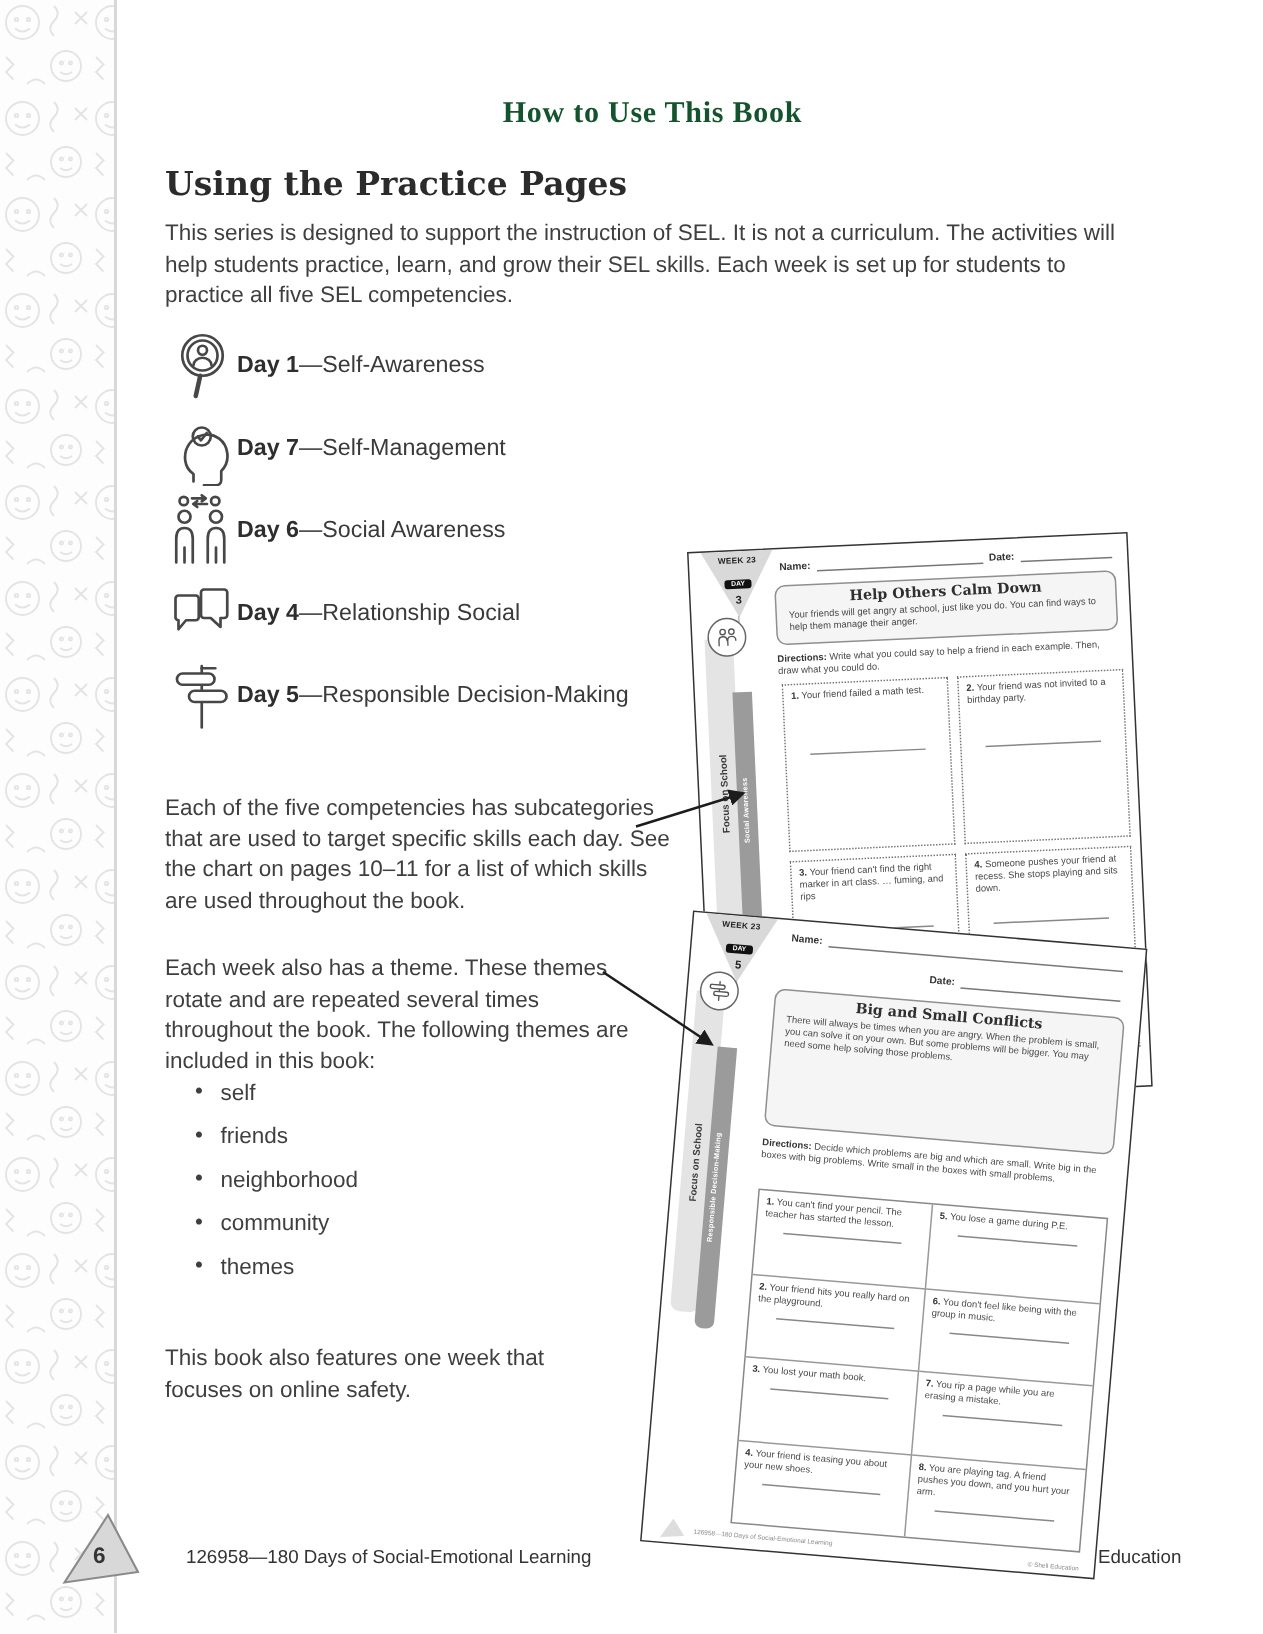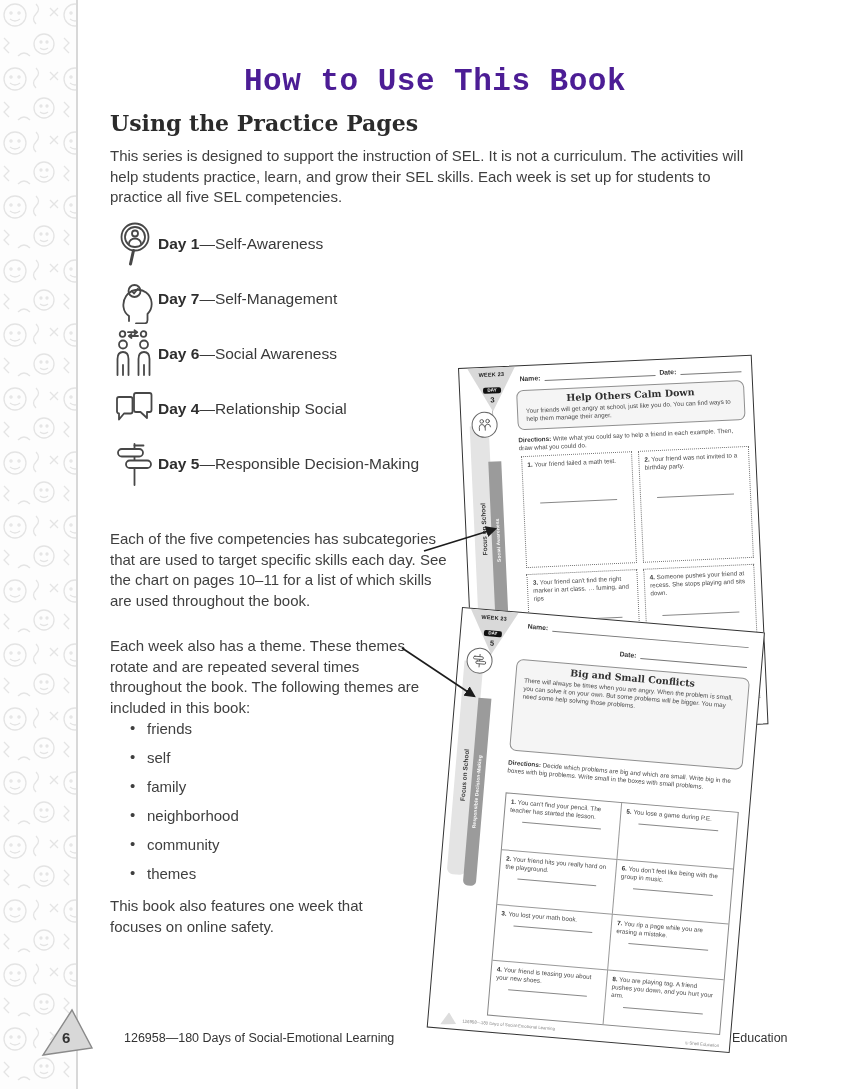--- a/index.html
+++ b/index.html
@@ -4,22 +4,22 @@
 <style>
   html,body{margin:0;padding:0;background:#fff;}
   .page{position:relative;width:842px;height:1089px;background:#fff;overflow:hidden;
         font-family:"Liberation Sans",sans-serif;color:#3f3f3f;}
   .abs{position:absolute;}
 
   
   .strip{left:0;top:0;width:76px;height:1089px;border-right:2px solid #d8d8d8;background:#fdfdfd;z-index:0;}
 
   
-  .h1{left:115px;top:64px;width:640px;text-align:center;font-family:Liberation Mono, monospace;
-      font-weight:bold;font-size:31px;color:#4c1d95;letter-spacing:.5px;}
+  .h1{left:115px;top:64px;width:640px;text-align:center;font-family:Liberation Serif, serif;
+      font-weight:bold;font-size:20px;color:#14532d;letter-spacing:.5px;}
   .h2{left:110px;top:110px;font-family:"DejaVu Serif",serif;font-weight:bold;font-size:22px;color:#2b2b2b;}
 
   .para{font-size:15px;line-height:20.5px;color:#3f3f3f;}
   .p1{left:110px;top:146px;width:655px;}
   .p2{left:110px;top:529px;width:345px;}
   .p3{left:110px;top:636px;width:315px;}
   .p4{left:110px;top:896px;width:285px;}
 
   
   .days{left:112px;top:216px;width:360px;}
@@ -186,23 +186,22 @@
         </svg>
         </span>
       <span class="day-label"><b>Day 5</b><span>—</span><span>Responsible Decision-Making</span></span>
     </div>
   </div>
 
   <div class="abs para p2">Each of the five competencies has subcategories that are used to target specific skills each day.  See the chart on pages 10–11 for a list of which skills are used throughout the book.</div>
   <div class="abs para p3">Each week also has a theme.  These themes rotate and are repeated several times throughout the book.  The following themes are included in this book:</div>
 
   <div class="abs bullets">
+    <div class="bullet-item">self</div>
     <div class="bullet-item">friends</div>
-    <div class="bullet-item">self</div>
-    <div class="bullet-item">family</div>
     <div class="bullet-item">neighborhood</div>
     <div class="bullet-item">community</div>
     <div class="bullet-item">themes</div>
   </div>
 
   <div class="abs para p4">This book also features one week that focuses on online safety.</div>
 
   <div class="sheet sheet1">
     <div class="abs badge">
       <div class="badge-week">WEEK 23</div>

